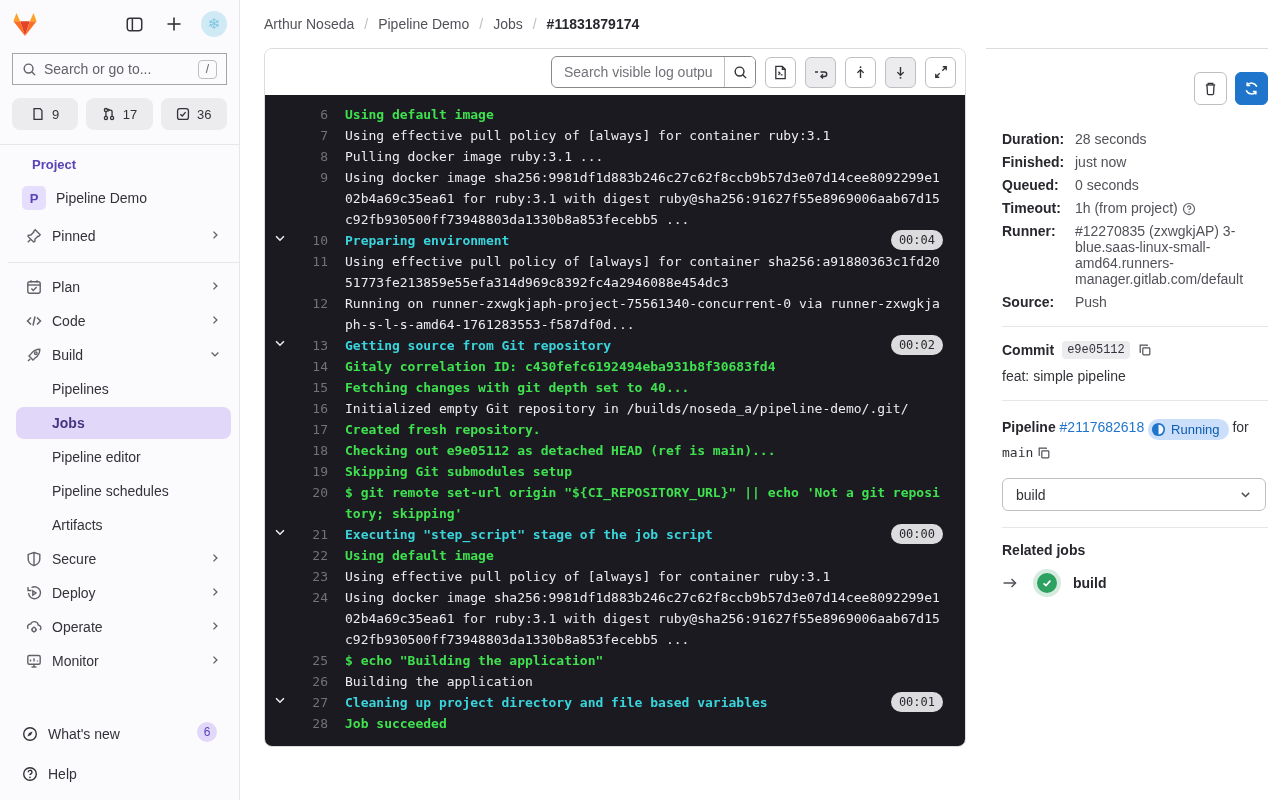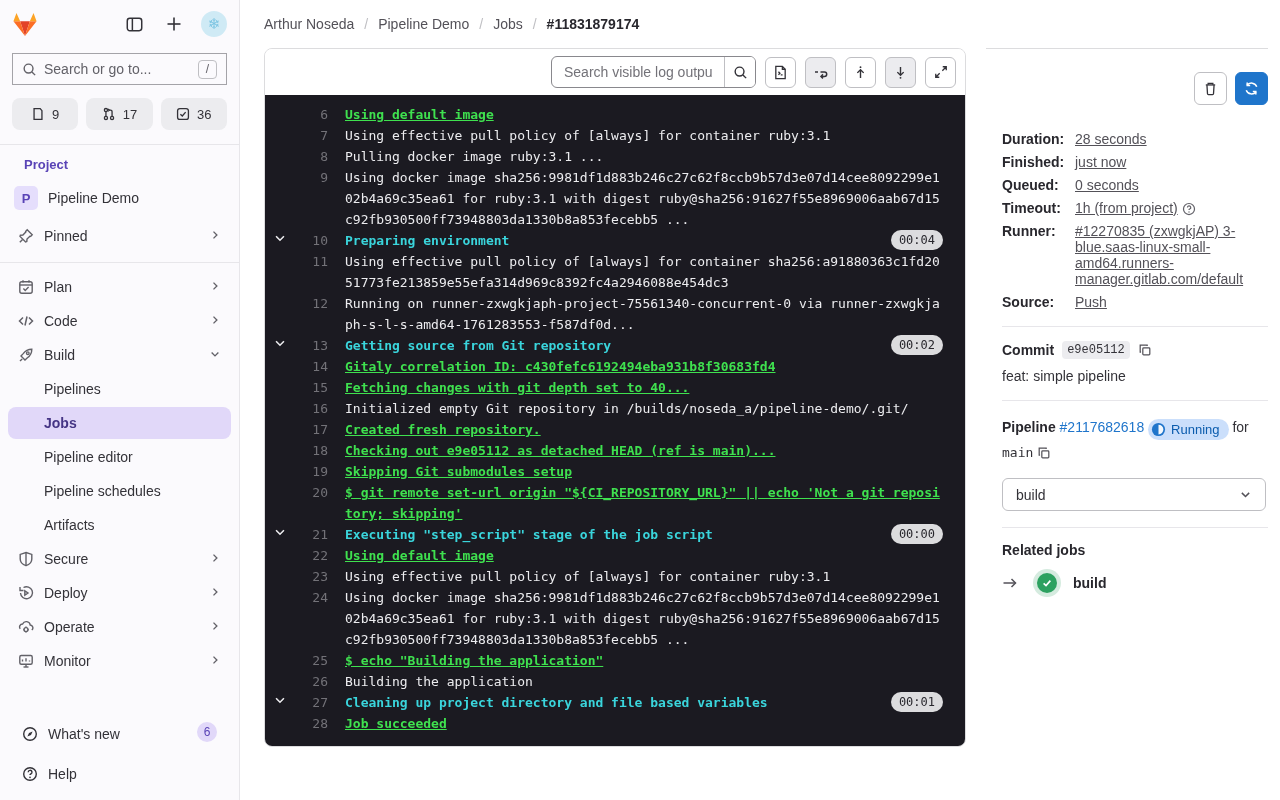--- a/index.html
+++ b/index.html
@@ -12,21 +12,21 @@
   .sb-header { height:48px; flex:none; display:flex; align-items:center; padding:0 12px; gap:14px; }
   .sb-spacer { flex:1; }
   .icon-btn { width:26px; height:26px; display:flex; align-items:center; justify-content:center; border-radius:6px; color:#333238; cursor:pointer; }
   .avatar { width:26px; height:26px; border-radius:50%; background:#cfeaf5; display:flex; align-items:center; justify-content:center; font-size:15px; color:#7fc6e3; overflow:hidden; }
   .sb-search { margin:5px 12px 13px; height:32px; border:1px solid #a4a3a8; border-radius:0; display:flex; align-items:center; padding:0 9px; gap:7px; color:#737278; font-size:14px; background:#fbfafd; cursor:text; }
   .sb-search .ph { flex:1; color:#626168; }
   .slash-key { width:19px; height:19px; border:1px solid #bfbfc3; border-radius:4px; font-size:12px; display:flex; align-items:center; justify-content:center; color:#626168; }
   .sb-pills { display:flex; gap:8px; margin:0 12px 14px; }
   .pill { flex:1; height:32px; background:#ececef; border-radius:8px; display:flex; align-items:center; justify-content:center; gap:7px; font-size:13px; color:#333238; cursor:pointer; }
   .sb-divider { height:1px; background:#e7e6ea; flex:none; }
-  .sb-scroll { flex:1; overflow:hidden; position:relative; padding-top:10px; }
+  .sb-scroll { flex:1; overflow:hidden; position:relative; padding-top:10px;margin-left:8px; }
   .sb-label { font-size:13px; font-weight:700; color:#5943b6; padding:2px 24px 8px; }
   .sb-item { display:flex; align-items:center; gap:10px; height:32px; margin:2px 8px; padding:0 10px; border-radius:8px; font-size:14px; color:#333238; cursor:pointer; }
   .sb-item .lbl { flex:1; white-space:nowrap; }
   .sb-item .ic { width:16px; flex:none; display:flex; color:#626168; }
   .sb-item .chev { color:#626168; font-size:12px; }
   .sb-item.indent { padding-left:36px; }
   .sb-item.active { background:#e1d8f9; color:#453585; font-weight:600; }
   .sb-item.pad-extra { margin-top:6px; margin-bottom:10px; }
   .proj-avatar { width:24px; height:24px; border-radius:5px; background:#e5defc; color:#5943b6; font-weight:700; font-size:13px; display:flex; align-items:center; justify-content:center; flex:none; margin-left:-4px; }
   .nav-divider { height:1px; background:#e7e6ea; margin:8px 0; }
@@ -51,32 +51,32 @@
   .search-box input::placeholder { color:#737278; }
   .search-btn { width:31px; height:32px; border-left:1px solid #bfbfc3; display:flex; align-items:center; justify-content:center; background:#fff; cursor:pointer; color:#333238; }
   .tb-btn { width:31px; height:31px; border:1px solid #bfbfc3; border-radius:6px; background:#fff; display:flex; align-items:center; justify-content:center; color:#333238; cursor:pointer; }
   .tb-btn.toggled { background:#ececef; }
 
   .log { background:#1b1a21; font-family:"DejaVu Sans Mono", monospace; font-size:13px; line-height:21px; color:#ececef; padding:9px 0 12px; min-height:640px; }
   .log-row { display:flex; align-items:flex-start; padding-right:22px; }
   .log-row .gut { width:30px; flex:none; display:flex; justify-content:center; color:#dcdcde; padding-top:1px; cursor:pointer; }
   .log-row .num { width:33px; flex:none; text-align:right; color:#737278; cursor:pointer; }
   .log-row .txt { margin-left:17px; width:600px; white-space:pre-wrap; word-break:break-all; }
-  .log-row.green .txt { color:#3fe14f; font-weight:600;text-decoration:underline; }
+  .log-row.green .txt { color:#3fe14f; font-weight:600; }
   .log-row.section .txt { color:#3ad5dc; font-weight:700; width:auto; max-width:540px; cursor:pointer; }
   .dur-badge { margin-left:auto; background:#dcdcde; color:#28272d; border-radius:10px; height:20px; line-height:20px; padding:0 8px; font-size:12px; flex:none; cursor:pointer; }
 
   
   .job-sidebar { width:282px; flex:none; border-top:1px solid #dcdcde; padding:0 0 0 16px; }
   .actions { display:flex; justify-content:flex-end; gap:8px; padding:23px 0 26px; }
   .act-btn { width:33px; height:33px; border:1px solid #bfbfc3; border-radius:6px; background:#fff; display:flex; align-items:center; justify-content:center; color:#333238; cursor:pointer; }
   .act-btn.primary { background:#1f75cb; border-color:#1f75cb; color:#fff; }
   .meta { display:grid; grid-template-columns:71px 1fr; column-gap:2px; row-gap:7px; font-size:14px; }
   .meta .k { font-weight:700; color:#28272d; white-space:nowrap; }
-  .meta .v { color:#535158; overflow-wrap:break-word;text-decoration:underline; }
+  .meta .v { color:#535158; overflow-wrap:break-word; }
   .help-ic { display:inline-flex; vertical-align:-3px; margin-left:4px; color:#626168; cursor:pointer; }
   .hr { border:0; border-top:1px solid #e7e6ea; margin:16px 0 14px; }
   .commit-line { display:flex; align-items:center; gap:8px; font-size:14px; }
   .commit-line .ttl { font-weight:700; color:#28272d; }
   .code-chip { font-family:Liberation Mono, monospace; font-size:12px; background:#ececef; color:#333238; border-radius:4px; padding:2px 5px; cursor:pointer; }
   .copy-ic { color:#535158; display:inline-flex; cursor:pointer; vertical-align:-3px; }
   .commit-msg { margin-top:9px; font-size:14px; color:#333238; }
   .pipe-block { font-size:14px; color:#333238; line-height:24px; }
   .pipe-block .ttl { font-weight:700; color:#28272d; }
   .pipe-block a { color:#1f75cb; text-decoration:none; cursor:pointer; }

